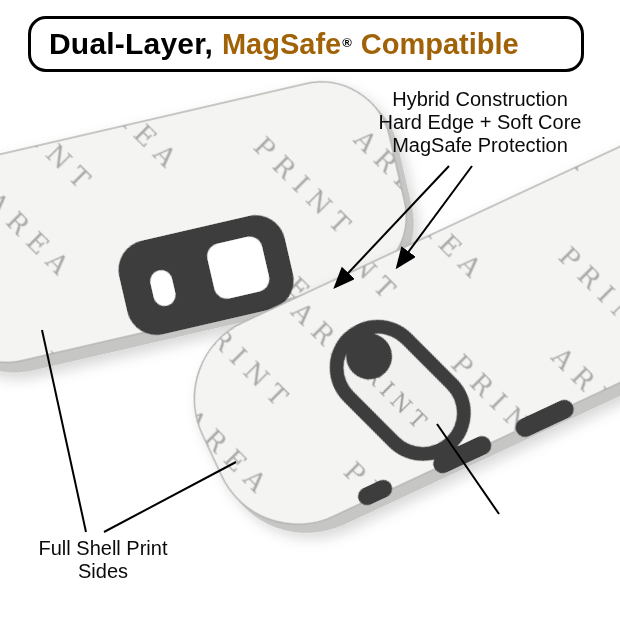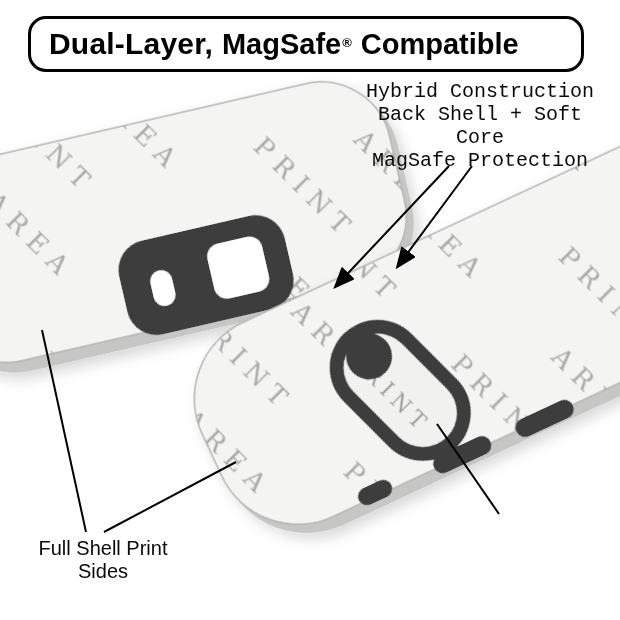--- a/index.html
+++ b/index.html
@@ -23,33 +23,33 @@
     border: 3px solid #000000;
     border-radius: 18px;
     background: #ffffff;
     display: flex;
     align-items: center;
     padding-left: 18px;
     gap: 9px;
     z-index: 3;
   }
   .t-main { font-size: 30px; font-weight: 800; color: #000000; letter-spacing: 0.2px; }
-  .t-mid  { font-size: 29px; font-weight: 700; color: #000000; }
+  .t-mid  { font-size: 29px; font-weight: 700; color: #a16207; }
   .t-reg  { font-size: 13px; font-weight: 700; color: #000000; position: relative; top: 7px; margin-left: 1px; }
   .t-group { display: inline-flex; align-items: flex-start; }
 
   .annotation {
     position: absolute;
     text-align: center;
     color: #0a0a0a;
     font-size: 20px;
     line-height: 23px;
     z-index: 3;
   }
-  .ann-hybrid   { left: 348px; top: 80px;  width: 264px; font-family: Liberation Mono, monospace; }
+  .ann-hybrid   { left: 348px; top: 88px;  width: 264px; }
   .ann-fullbody { left: 10px;  top: 537px; width: 186px; }
   .ann-camera   { left: 405px; top: 519px; width: 215px; }
 
   
   .pat {
     font-family: "DejaVu Serif", serif;
     font-size: 26px;
     letter-spacing: 9px;
     fill: #a8a8a8;
   }
@@ -126,21 +126,21 @@
     <span class="t-main">Dual-Layer,</span>
     <span class="t-group">
       <span class="t-mid">MagSafe</span>
       <span class="t-reg">®</span>
     </span>
     <span class="t-mid">Compatible</span>
   </div>
 
   <div class="annotation ann-hybrid">
     <div>Hybrid Construction</div>
-    <div>Back Shell + Soft Core</div>
+    <div>Hard Edge + Soft Core</div>
     <div>MagSafe Protection</div>
   </div>
 
   <div class="annotation ann-fullbody">
     <div>Full Shell Print</div>
     <div>Sides</div>
   </div>
 
 
 </div>

